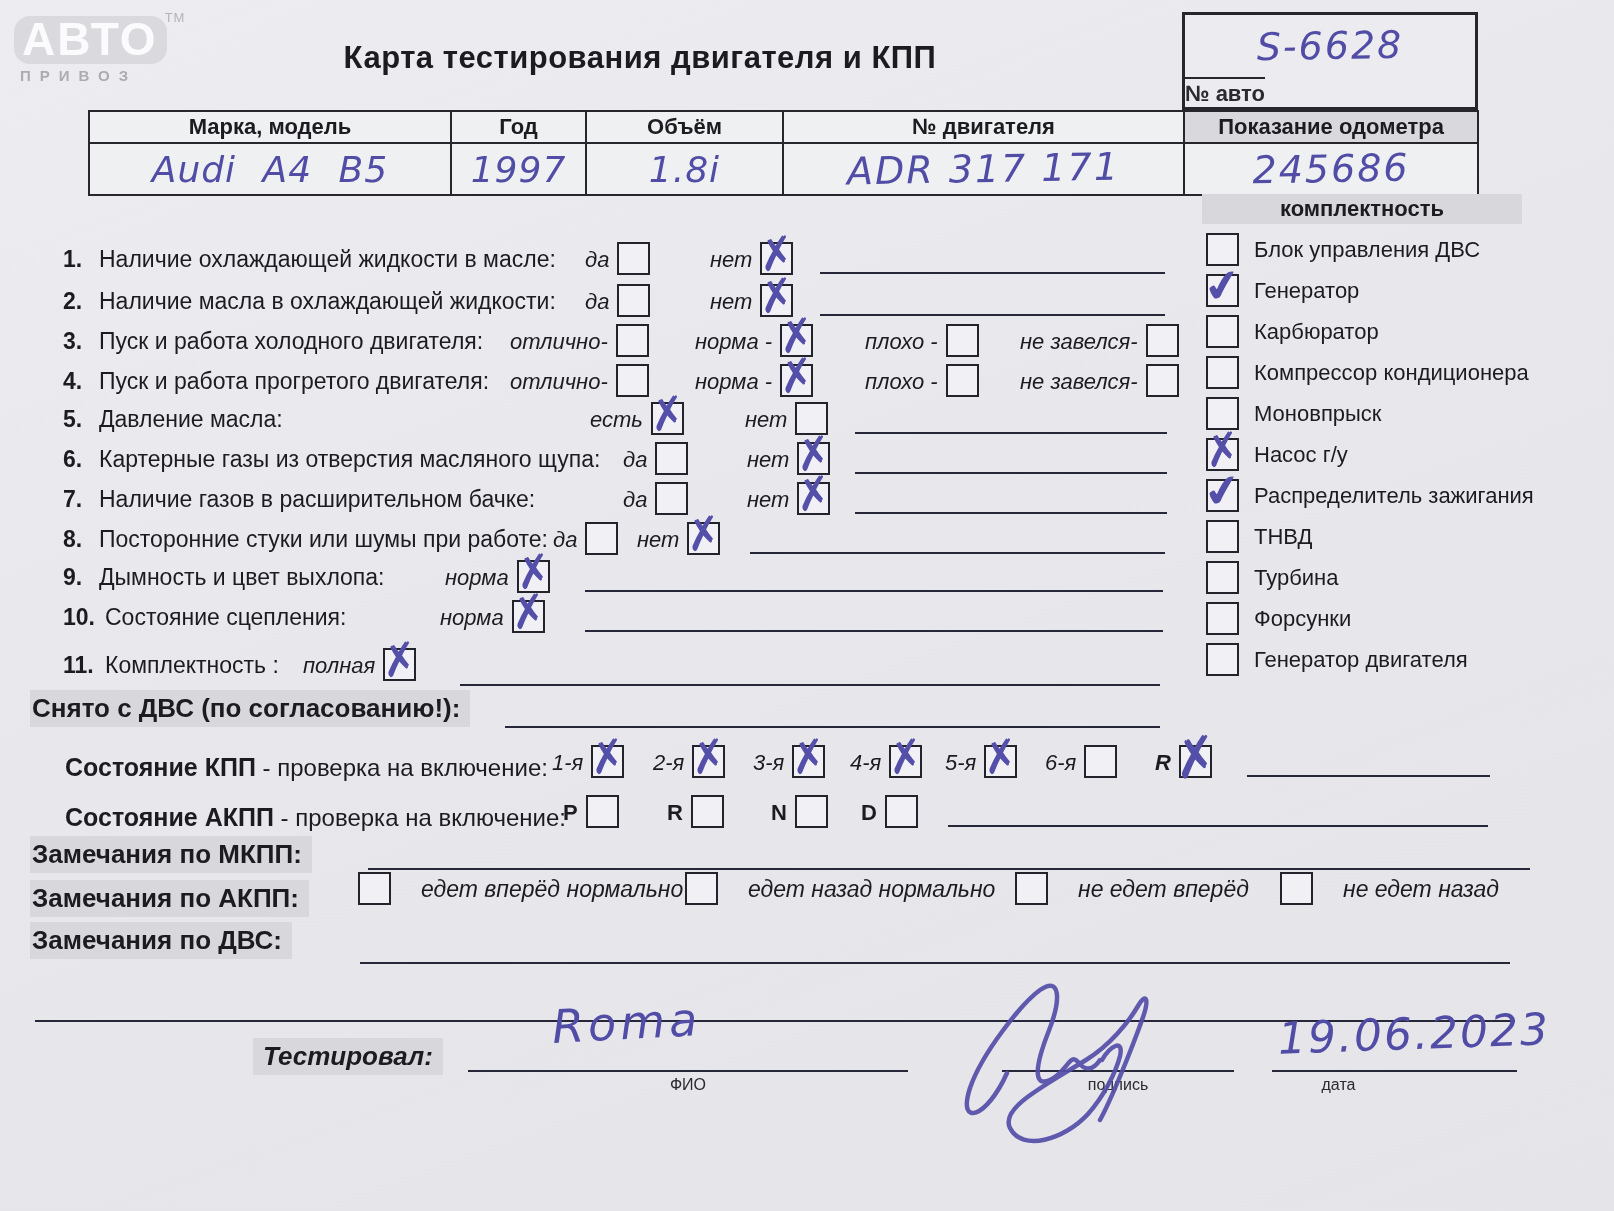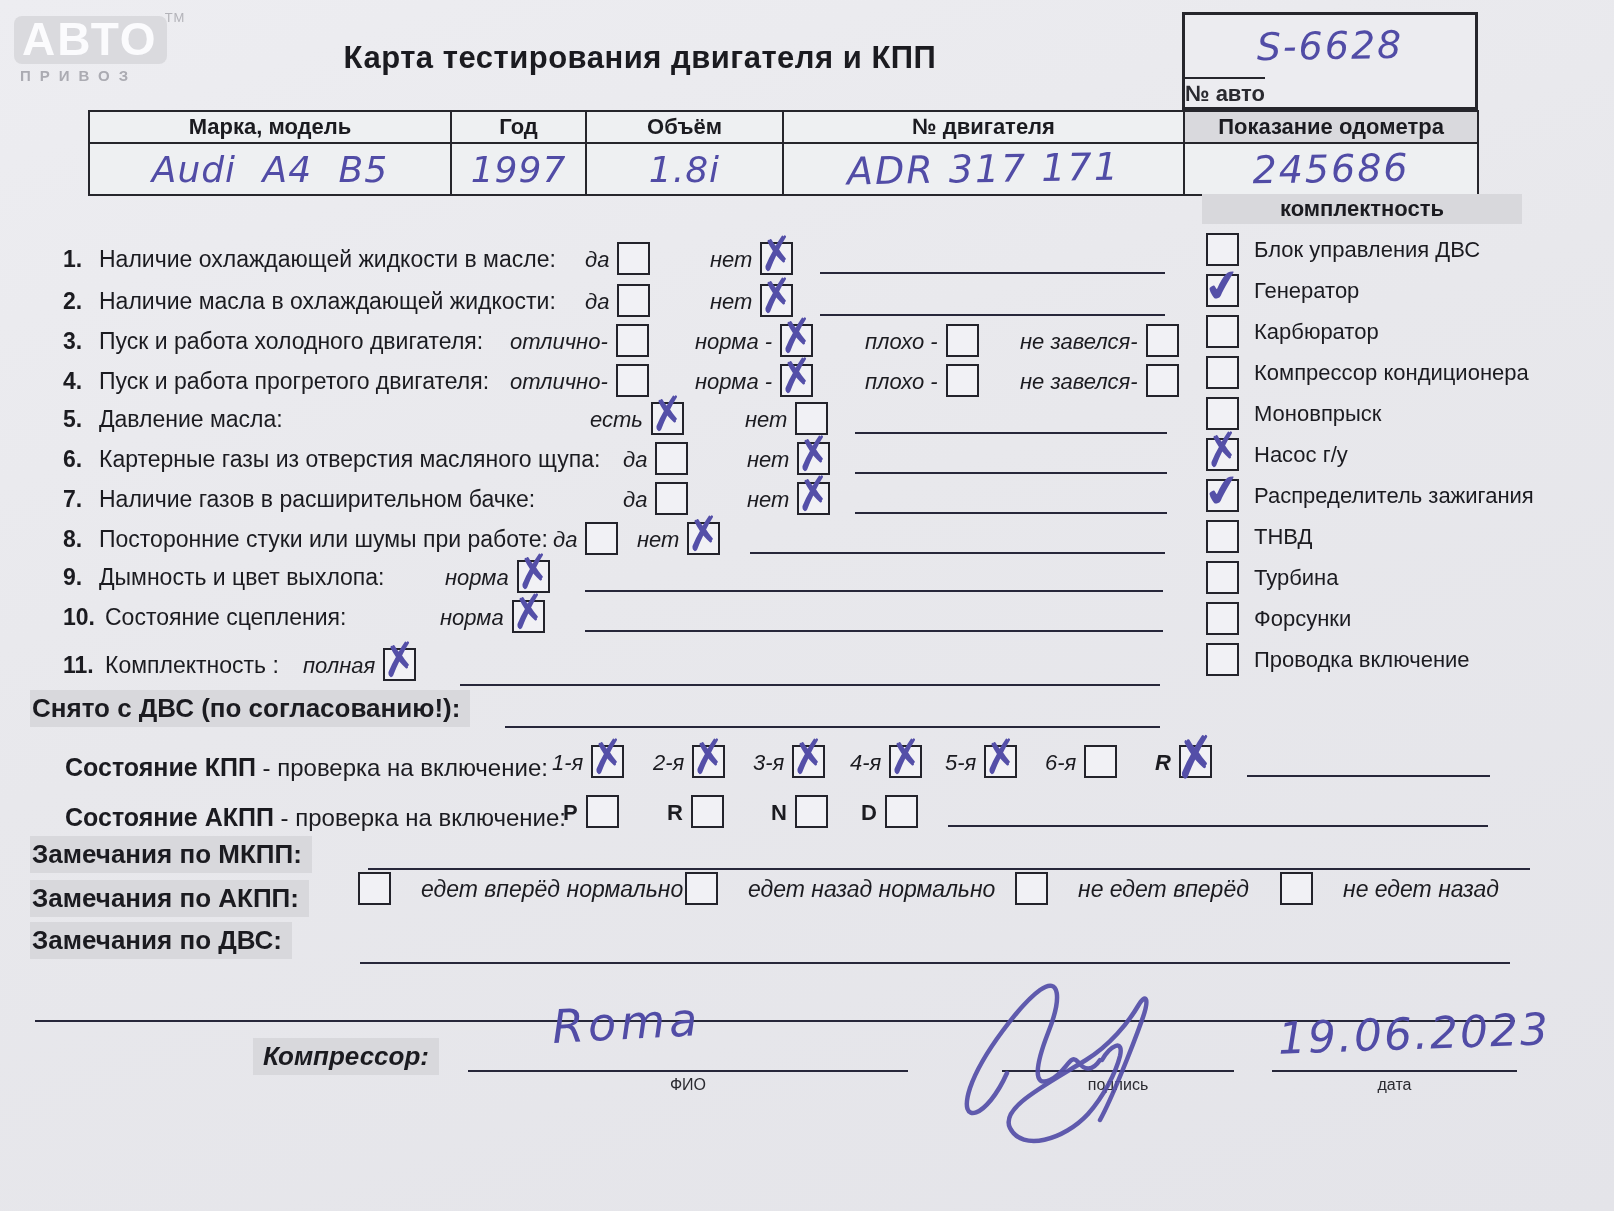--- a/index.html
+++ b/index.html
@@ -3,21 +3,21 @@
 <meta charset="utf-8">
 <style>
   html,body{margin:0;padding:0;background:#b9b9bd;}
   .page{
     position:relative; width:1614px; height:1211px; overflow:hidden;
     background:linear-gradient(160deg,#ededf1 0%,#e8e8ec 45%,#e4e4e9 100%);
     font-family:"Liberation Sans","DejaVu Sans",sans-serif; color:#1b1b20;
   }
   
   .logo{position:absolute;left:14px;top:16px;}
-  .logo-badge{display:inline-block;background:#dadade;border-radius:8px;padding:0 10px 2px 8px;}
+  .logo-badge{display:inline-block;background:#dadade;border-radius:16px;padding:0 10px 2px 8px;}
   .logo-main{font-weight:bold;font-size:46px;letter-spacing:2px;color:#fbfbfd;line-height:1.0;}
   .logo-tm{position:absolute;right:-18px;top:-6px;font-size:13px;color:#b3b3b9;letter-spacing:1px;}
   .logo-sub{margin-top:3px;text-align:left;font-size:15px;letter-spacing:9px;color:#ababb2;font-weight:bold;padding-left:6px;}
   
   .title{position:absolute;left:250px;top:40px;width:780px;text-align:center;font-size:31px;font-weight:bold;letter-spacing:.5px;}
   
   .autobox{position:absolute;left:1182px;top:12px;width:296px;height:98px;border:3px solid #26262c;box-sizing:border-box;background:#ececf0;}
   .autobox .val{height:62px;display:flex;align-items:center;justify-content:center;}
   .autobox .cap{border-top:2.5px solid #26262c;height:30px;display:flex;align-items:center;justify-content:center;font-weight:bold;font-size:22px;}
   
@@ -161,21 +161,21 @@
     <div class="kitem">
         <span class="cb">
           <span class="mark"></span>
         </span>
         <span class="klbl">Форсунки</span>
       </div>
     <div class="kitem">
         <span class="cb">
           <span class="mark"></span>
         </span>
-        <span class="klbl">Проводка включение</span>
+        <span class="klbl">Генератор двигателя</span>
       </div>
   </div>
 
   <div class="row" style="top:242px">
     <span class="num">1.</span>
       <span class="lbl">Наличие охлаждающей жидкости в масле:</span>
     <span class="opt" style="left:530px">
         <span class="optlbl">да</span>
         <span class="cb">
           <span class="mark"></span>
@@ -479,32 +479,32 @@
       <span class="cb">
         <span class="mark"></span>
       </span>
       <span class="albl">не едет назад</span>
     </div>
 
   <div class="seclbl" style="left:30px;top:922px">Замечания по ДВС:</div>
   <div class="pline" style="left:360px;top:962px;width:1150px"></div>
   <div class="pline" style="left:35px;top:1020px;width:1480px"></div>
 
-  <div class="tester">Компрессор:</div>
+  <div class="tester">Тестировал:</div>
 
   <div class="pline" style="left:468px;top:1070px;width:440px"></div>
   <div class="hw" style="position:absolute;left:552px;top:996px;font-size:46px;letter-spacing:4px;transform:rotate(-3deg)">Roma</div>
   <div class="cap" style="left:468px;top:1076px;width:440px">ФИО</div>
 
   <div class="pline" style="left:1002px;top:1070px;width:232px"></div>
   <div class="cap" style="left:1002px;top:1076px;width:232px">подпись</div>
   <svg class="sig" width="280" height="180" viewBox="0 0 280 180">
     <g fill="none" stroke="#544fa8" stroke-width="4.5" stroke-linecap="round" opacity="0.92">
       <path d="M55,105 C35,150 5,160 18,120 C30,85 70,35 88,22 C108,8 110,30 96,65 C84,96 80,120 98,112 C115,104 118,84 126,94 C132,102 140,104 148,92"></path>
       <path d="M150,92 C158,78 172,70 168,88 C164,104 152,128 136,146 C112,172 70,184 58,160 C48,140 92,118 134,92 C158,77 176,55 186,38 C194,24 198,30 190,52 C180,80 160,130 148,152"></path>
     </g>
   </svg>
 
   <div class="pline" style="left:1272px;top:1070px;width:245px"></div>
   <div class="hw" style="position:absolute;left:1278px;top:1008px;font-size:44px;letter-spacing:2px;transform:rotate(-2deg)">19.06.2023</div>
-  <div class="cap" style="left:1272px;top:1076px;width:245px">дата</div>
+  <div class="cap" style="left:1216px;top:1076px;width:245px">дата</div>
 
 </div>
 
 </body></html>

